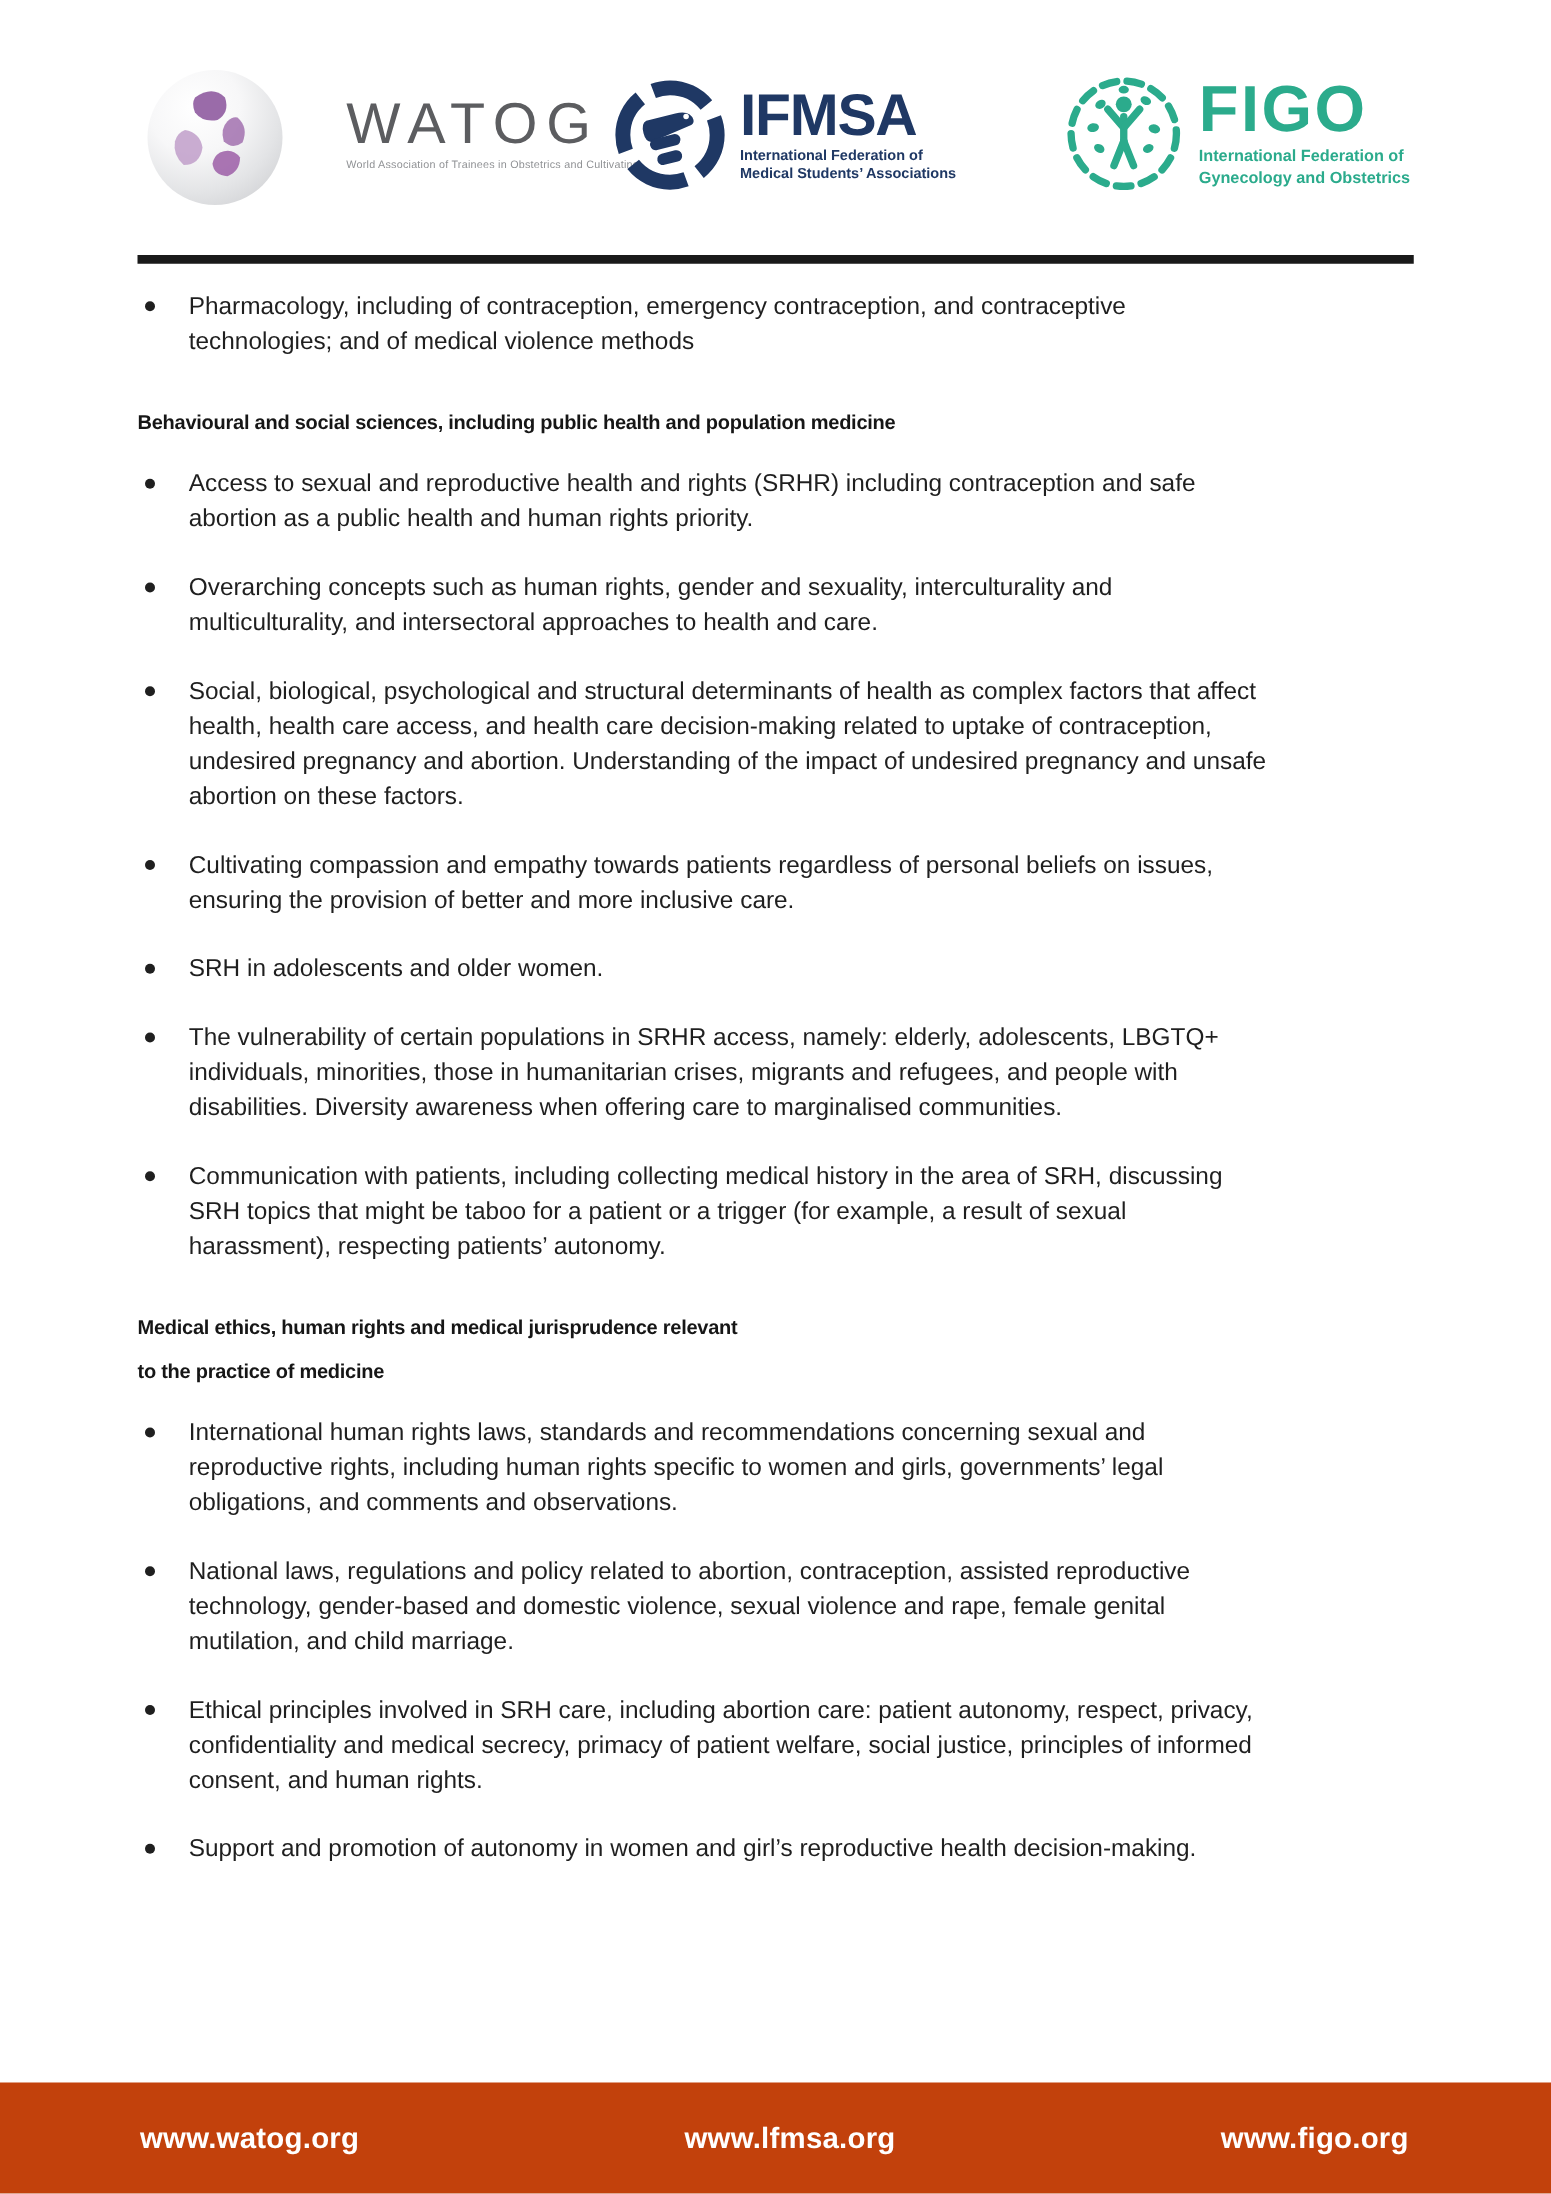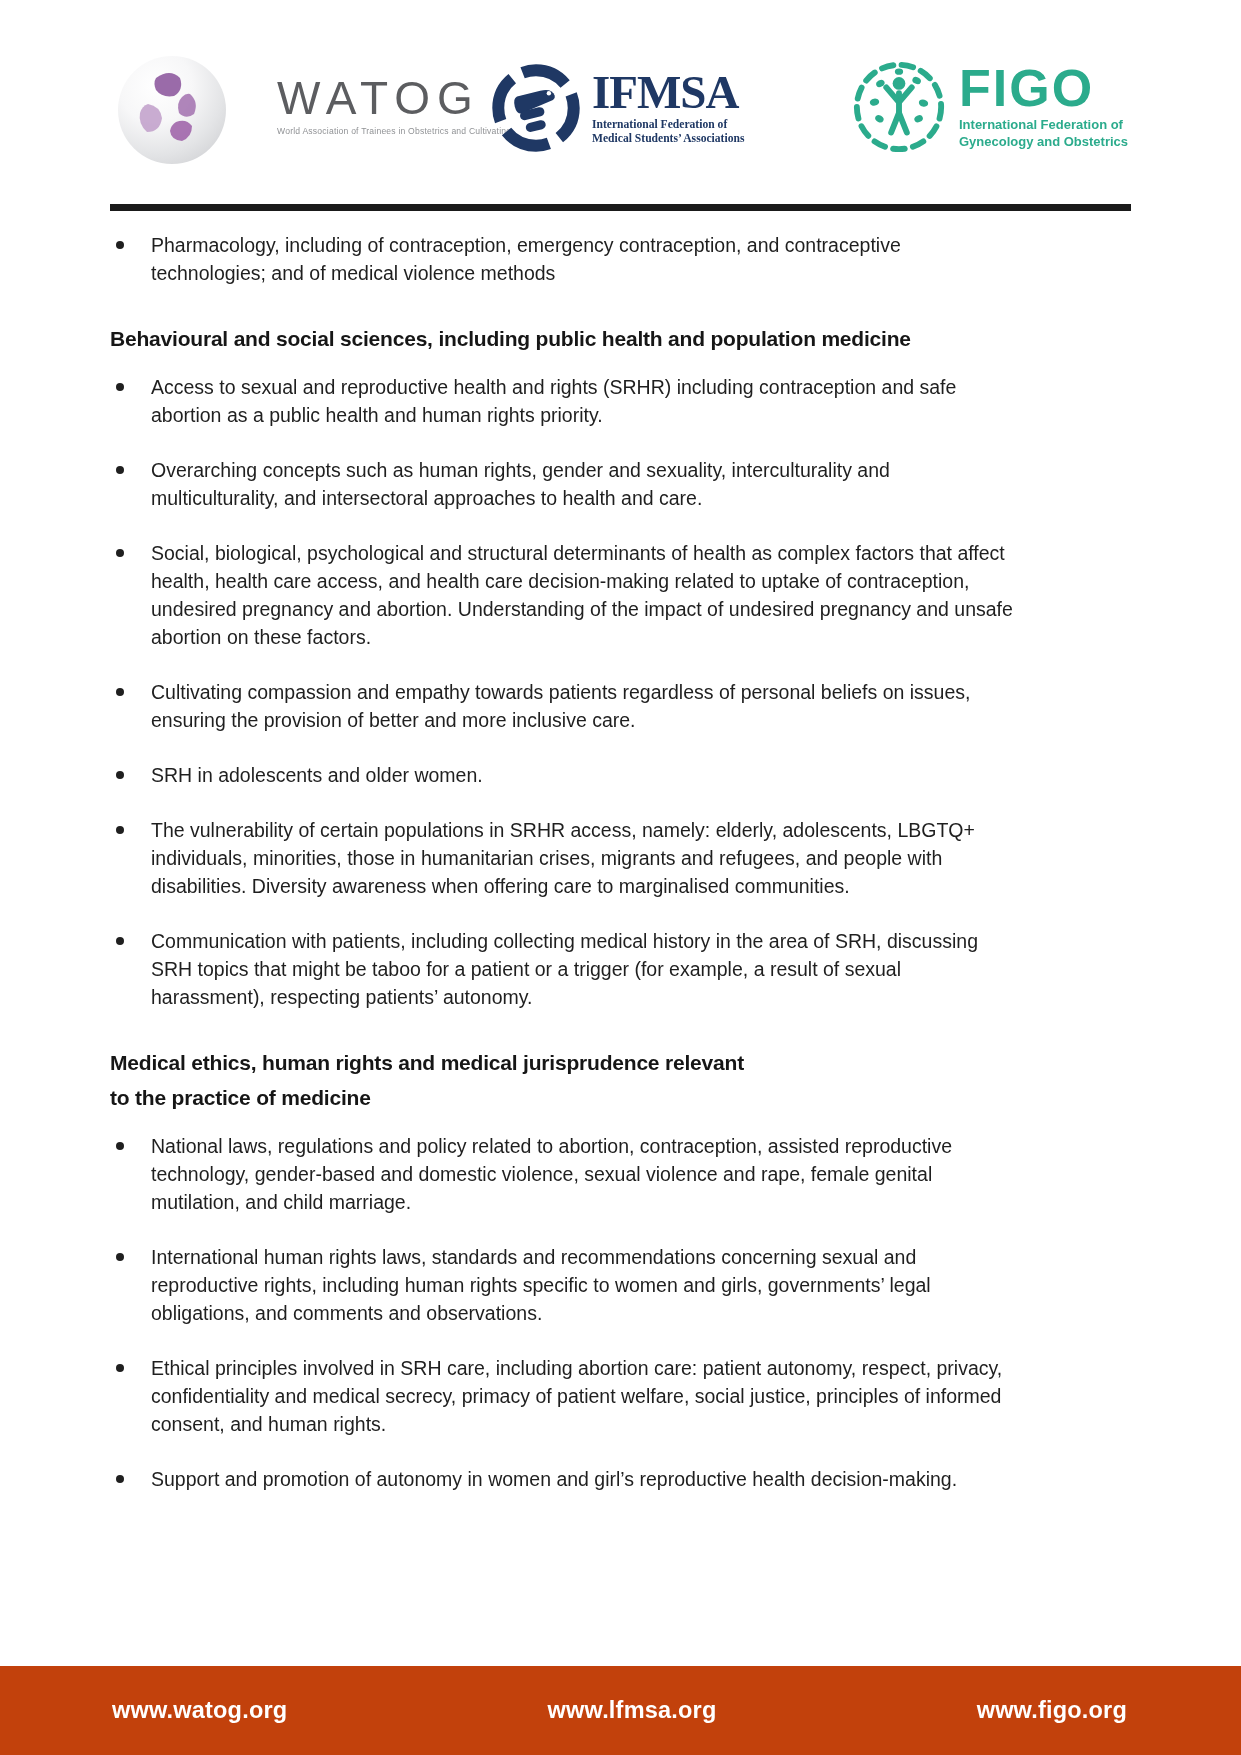--- a/index.html
+++ b/index.html
@@ -30,21 +30,21 @@
     font-size: 46px; font-weight: 400; color: #5c5d60;
     letter-spacing: 7px; line-height: 1;
   }
   .watog-tagline {
     font-size: 8.6px; color: #909295; margin-top: 5px; letter-spacing: 0.2px;
     white-space: nowrap;
   }
 
   .ifmsa { left: 490px; top: 62px; }
   .ifmsa-mark { width: 92px; height: 92px; flex: 0 0 auto; }
-  .ifmsa-textblock { margin-left: 10px; font-family: Liberation Serif, serif; }
+  .ifmsa-textblock { margin-left: 10px; }
   .ifmsa-name {
     font-size: 47px; font-weight: 700; color: #1f3864;
     letter-spacing: -1px; line-height: 0.95;
   }
   .ifmsa-tagline {
     font-size: 11.6px; font-weight: 700; color: #1f3864;
     line-height: 1.2; margin-top: 4px; white-space: nowrap;
   }
 
   .figo { left: 850px; top: 58px; }
@@ -72,21 +72,21 @@
   }
   .doc-body ul { list-style: none; margin: 0; padding: 0; }
   .doc-body li {
     position: relative; padding-left: 41px; margin: 0 0 27px 0;
   }
   .doc-body li::before {
     content: ""; position: absolute; left: 6px; top: 10px;
     width: 8px; height: 8px; border-radius: 50%; background: #1f1f1f;
   }
   .doc-body h2 {
-    font-size: 21px; font-weight: 700; color: #161616;
+    font-size: 16px; font-weight: 700; color: #161616;
     line-height: 35px; margin: 34px 0 17px 0; letter-spacing: -0.2px;
   }
 
   
   .footer {
     position: absolute; left: 0; bottom: 0; width: 100%; height: 89px;
     background: #c2410c;
   }
   .footer-inner {
     position: absolute; left: 112px; right: 114px; top: 0; bottom: 0;
@@ -189,22 +189,22 @@
       <li>The vulnerability of certain populations in SRHR access, namely: elderly, adolescents, LBGTQ+ individuals, minorities, those in humanitarian crises, migrants and refugees, and people with disabilities. Diversity awareness when offering care to marginalised communities.</li>
       <li>Communication with patients, including collecting medical history in the area of SRH, discussing SRH topics that might be taboo for a patient or a trigger (for example, a result of sexual harassment), respecting patients’ autonomy.</li>
     </ul>
 
     <h2>
       <span>Medical ethics, human rights and medical jurisprudence relevant</span><br>
       <span>to the practice of medicine</span>
     </h2>
 
     <ul>
+      <li>International human rights laws, standards and recommendations concerning sexual and reproductive rights, including human rights specific to women and girls, governments’ legal obligations, and comments and observations.</li>
       <li>National laws, regulations and policy related to abortion, contraception, assisted reproductive technology, gender-based and domestic violence, sexual violence and rape, female genital mutilation, and child marriage.</li>
-      <li>International human rights laws, standards and recommendations concerning sexual and reproductive rights, including human rights specific to women and girls, governments’ legal obligations, and comments and observations.</li>
       <li>Ethical principles involved in SRH care, including abortion care: patient autonomy, respect, privacy, confidentiality and medical secrecy, primacy of patient welfare, social justice, principles of informed consent, and human rights.</li>
       <li>Support and promotion of autonomy in women and girl’s reproductive health decision-making.</li>
     </ul>
 
   </main>
 
   <footer class="footer">
     <div class="footer-inner">
       <a class="footer-link" href="#">www.watog.org</a>
       <a class="footer-link" href="#">www.lfmsa.org</a>

